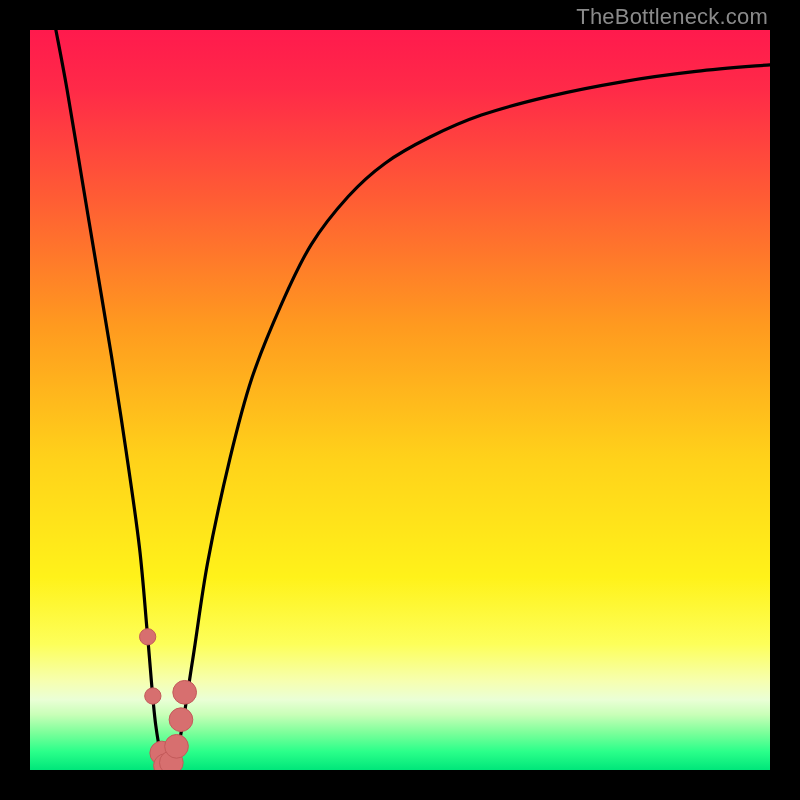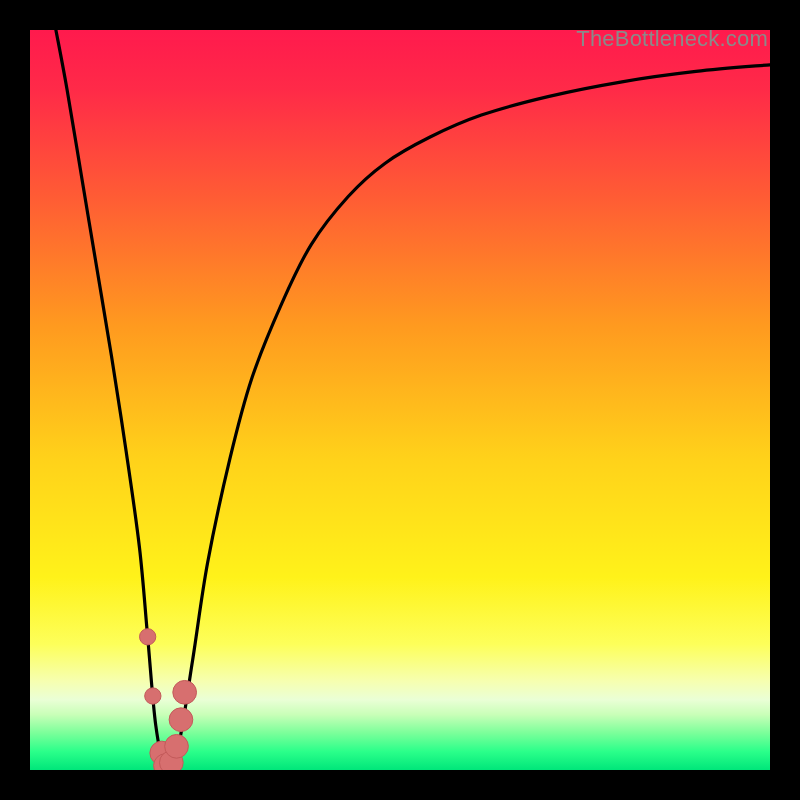--- a/index.html
+++ b/index.html
@@ -35,21 +35,20 @@
     inset: 0;
   }
   .watermark {
     position: absolute;
     top: 4px;
     right: 32px;
     font-family: Arial, Helvetica, sans-serif;
     font-size: 22px;
     color: #8a8a8a;
     letter-spacing: 0.2px;
-    margin-top: 22px;
   }
 </style>
 </head>
 <body>
 
 <div class="frame">
   <div class="plot">
     <svg class="gradient" width="740" height="740" viewBox="0 0 740 740" preserveAspectRatio="none">
       <defs>
         <linearGradient id="bg-grad" x1="0" y1="0" x2="0" y2="1">

